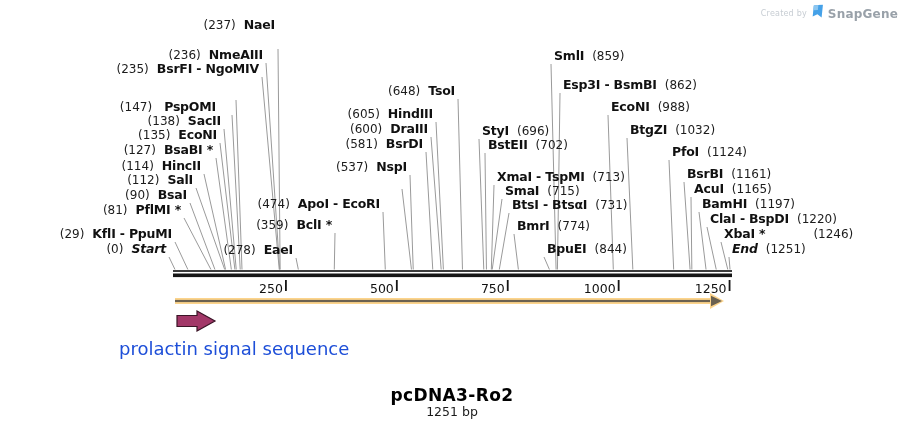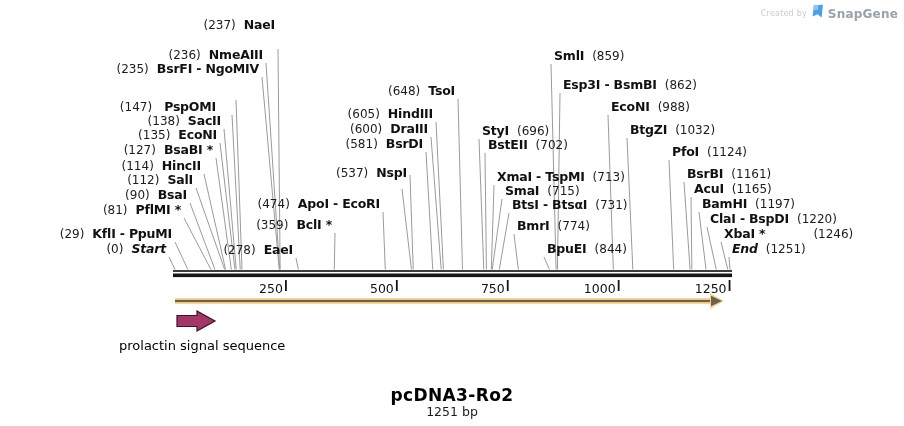--- a/index.html
+++ b/index.html
@@ -6,21 +6,21 @@
   .stage{position:relative;width:904px;height:426px;background:#ffffff;overflow:hidden;
          font-family:"DejaVu Sans",sans-serif;}
   svg#map-svg{position:absolute;left:0;top:0;width:904px;height:426px;}
   #labels{position:absolute;left:0;top:0;width:904px;height:426px;}
   .site-label{position:absolute;display:inline-flex;gap:8px;align-items:baseline;
               font-weight:700;font-size:12.5px;line-height:14px;color:#111;
               white-space:nowrap;letter-spacing:-0.2px;}
   .site-label .pos{font-weight:400;font-size:12px;color:#1c1c1c;letter-spacing:0;}
   .site-label.it .nm{font-style:italic;}
   .ruler-num{position:absolute;font-size:12.5px;font-weight:400;color:#111;line-height:13px;}
-  .feature-label{position:absolute;left:119px;top:338px;font-size:13px;color:#000000;}
+  .feature-label{position:absolute;left:119px;top:338px;font-size:18px;color:#1d4ed8;}
   .map-title{position:absolute;left:0;right:0;top:385px;text-align:center;
              font-size:17px;font-weight:700;color:#000;letter-spacing:0.4px;}
   .map-sub{position:absolute;left:0;right:0;top:404px;text-align:center;
            font-size:12.5px;color:#1b1b1b;}
   .watermark{position:absolute;top:4px;right:6px;display:flex;align-items:center;gap:5px;}
   .created-by{font-size:8px;color:#c7cdd3;letter-spacing:0.2px;}
   .brand{font-size:12px;font-weight:700;color:#99a1a9;letter-spacing:0.2px;}
   .ribbon{transform:rotate(6deg);}
 </style>
 </head>
@@ -147,21 +147,21 @@
         <span class="nm">EaeI</span>
       </div>
       <div class="site-label" style="right: 572px; top: 218px;">
         <span class="pos">(359)</span>
         <span class="nm">BclI *</span>
       </div>
       <div class="site-label" style="right: 524px; top: 197px;">
         <span class="pos">(474)</span>
         <span class="nm">ApoI - EcoRI</span>
       </div>
-      <div class="site-label" style="right: 497px; top: 160px; margin-top: 6px;">
+      <div class="site-label" style="right: 497px; top: 160px;">
         <span class="pos">(537)</span>
         <span class="nm">NspI</span>
       </div>
       <div class="site-label" style="right: 481px; top: 137px;">
         <span class="pos">(581)</span>
         <span class="nm">BsrDI</span>
       </div>
       <div class="site-label" style="right: 476px; top: 122px;">
         <span class="pos">(600)</span>
         <span class="nm">DraIII</span>

